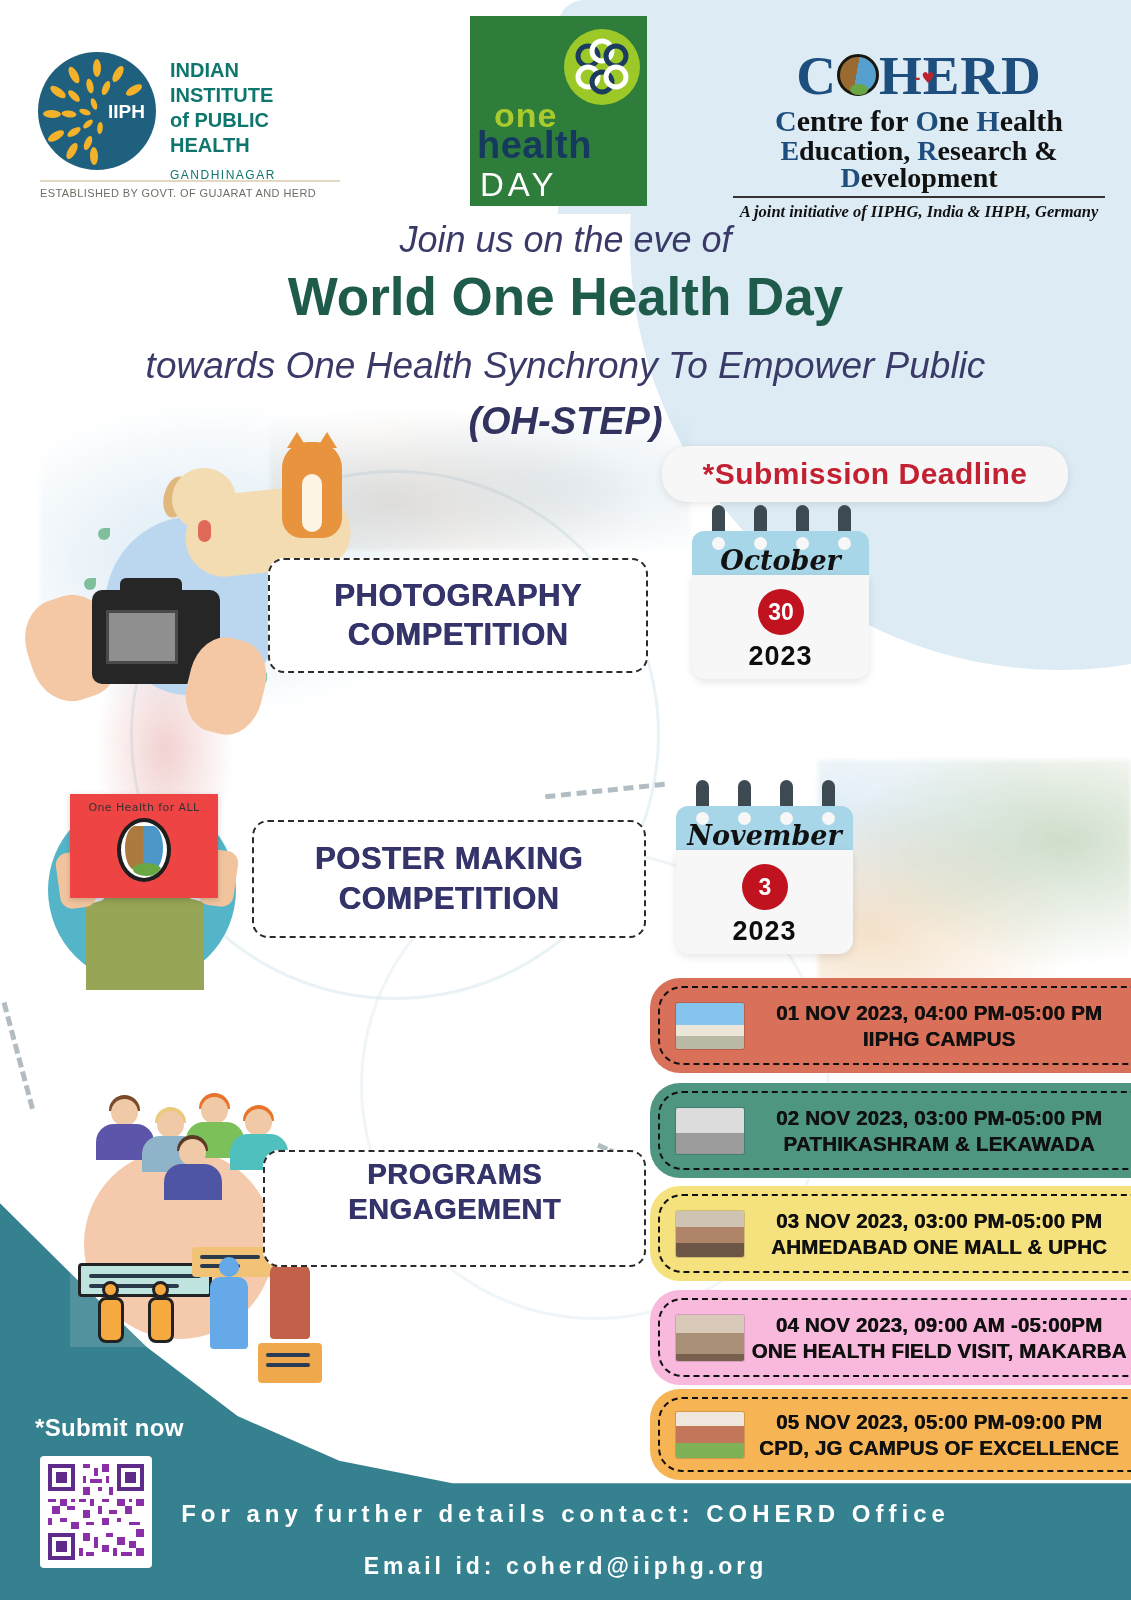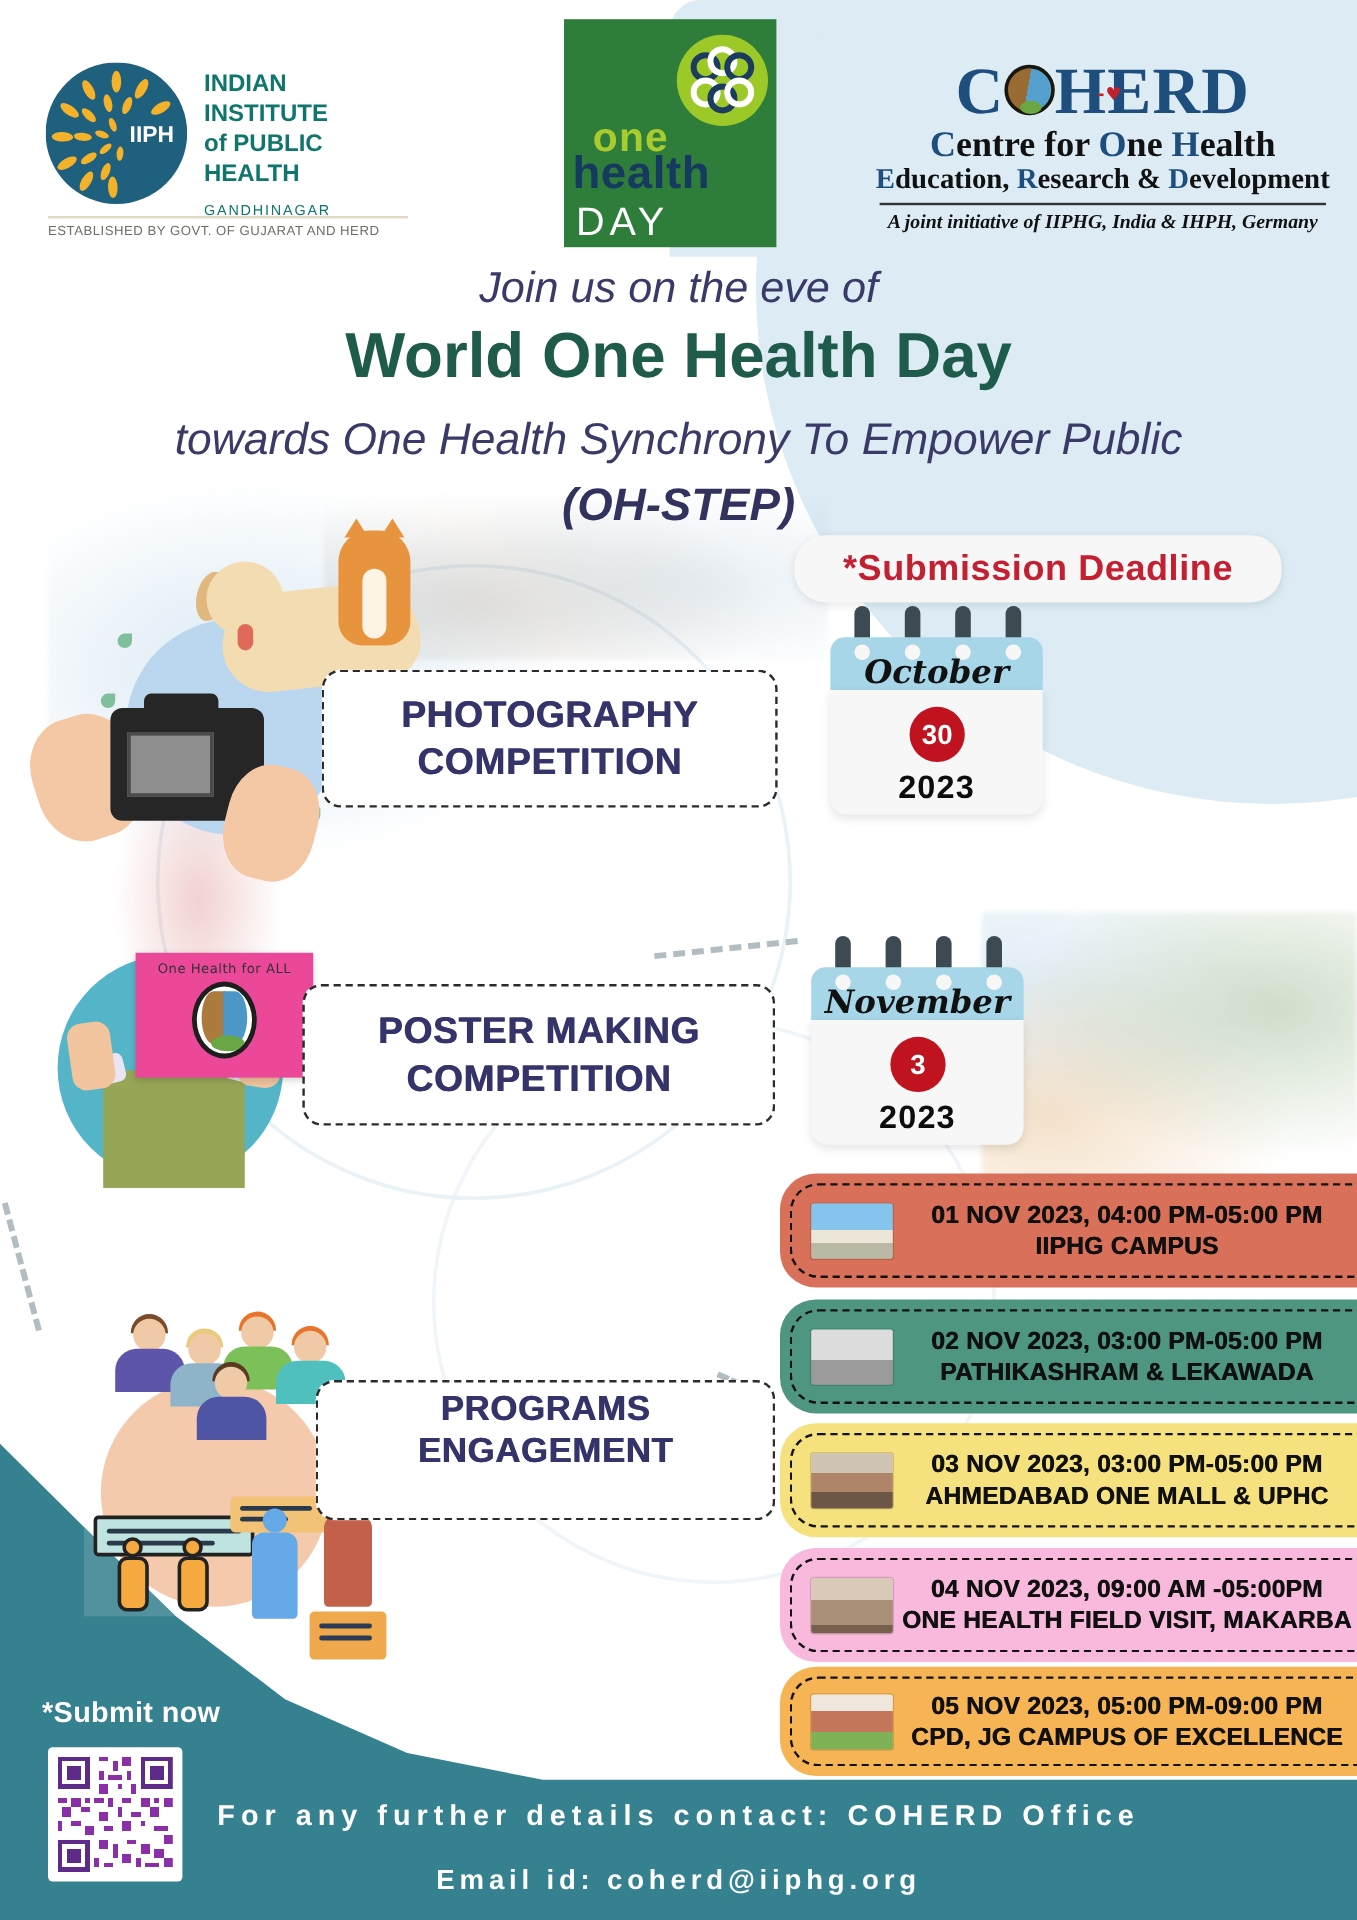--- a/index.html
+++ b/index.html
@@ -58,21 +58,21 @@
 
   
   .coherd { left:726px; top:48px; width:386px; text-align:center; font-family:"Liberation Serif", serif; }
   .coherd-word { font-size:55px; font-weight:bold; color:#1E4E7E; line-height:56px; letter-spacing:1px; position:relative; display:inline-block;}
   .coherd-globe { display:inline-block; width:42px; height:42px; border-radius:50%; border:3px solid #17170f;
     background:linear-gradient(100deg, #9A6A33 46%, #56A0D0 46%); vertical-align:-2px; position:relative; }
   .coherd-globe::after { content:""; position:absolute; left:10px; bottom:-2px; width:18px; height:11px;
     background:#69A744; border-radius:50% 50% 50% 50%; }
   .coherd-heart { position:absolute; top:2px; right:106px; color:#C0222C; font-size:15px; font-family:"DejaVu Sans", sans-serif; }
   .coherd-l1 { font-size:30px; font-weight:bold; color:#111; line-height:33px; }
-  .coherd-l2 { font-size:24px; font-weight:bold; color:#111; line-height:27px; }
+  .coherd-l2 { font-size:28px; font-weight:bold; color:#111; line-height:27px; }
   .coherd-init { color:#1E4E7E; }
   .coherd-tag { margin:5px auto 0; width:372px; border-top:2px solid #333; padding-top:4px;
     font-style:italic; font-weight:bold; font-size:16.5px; color:#111; }
 
   
   .t-center { left:0; width:1131px; text-align:center; }
   .title-intro { top:219px; font-size:36px; font-style:italic; color:#3A3A68; }
   .title-main { top:266px; font-size:53px; font-weight:bold; color:#1E5B4B; }
   .title-sub { top:345px; font-size:37px; font-style:italic; color:#3A3A68; }
   .title-acr { top:400px; font-size:38px; font-style:italic; font-weight:bold; color:#32325E; }
@@ -147,22 +147,22 @@
   .ph-r { left:168px; top:210px; width:76px; height:96px; transform:rotate(14deg); }
 
   
   .poster-ill { left:48px; top:782px; width:205px; height:212px; }
   .po-circle { position:absolute; left:0; top:14px; width:188px; height:188px; background:#55B5C8; border-radius:50%; }
   .po-body { position:absolute; left:38px; top:110px; width:118px; height:98px; background:#97A557; border-radius:12px 12px 0 0; }
   .po-sleeve { position:absolute; width:34px; height:24px; background:#E9E5F3; border-radius:6px; }
   .ps-l { left:22px; top:98px; transform:rotate(-14deg); } .ps-r { left:140px; top:96px; transform:rotate(14deg); }
   .po-hand { position:absolute; width:36px; height:56px; background:#F2C49E; border-radius:12px; }
   .po-hl { left:10px; top:70px; transform:rotate(-8deg); } .po-hr { left:152px; top:68px; transform:rotate(8deg); }
-  .po-paper { position:absolute; left:22px; top:12px; width:148px; height:104px; background:#ec4899;
-    box-shadow:0 2px 6px rgba(0,0,0,.18); text-align:center;margin-left:43px; }
+  .po-paper { position:absolute; left:22px; top:12px; width:148px; height:104px; background:#ef4444;
+    box-shadow:0 2px 6px rgba(0,0,0,.18); text-align:center; }
   .po-caption { font-size:11px; color:#333; margin-top:7px; letter-spacing:.4px; font-family:"DejaVu Sans", sans-serif; }
   .po-emblem { margin:4px auto 0; width:54px; height:64px; background:#ffffff; border:4px solid #1E1E1E; border-radius:50%;
     position:relative; overflow:hidden; }
   .po-emblem .half-l { position:absolute; left:4px; top:4px; width:20px; height:44px; background:#AD7A3E; border-radius:50% 0 0 50%; }
   .po-emblem .half-r { position:absolute; right:4px; top:4px; width:20px; height:44px; background:#4D96C8; border-radius:0 50% 50% 0; }
   .po-emblem .leaf { position:absolute; left:12px; bottom:2px; width:28px; height:13px; background:#69A744; border-radius:50%; }
 
   
   .comm-ill { left:60px; top:1085px; width:255px; height:270px; }
   .cm-circle { position:absolute; left:24px; top:64px; width:190px; height:190px; background:#F5C9AB; border-radius:50%; }

